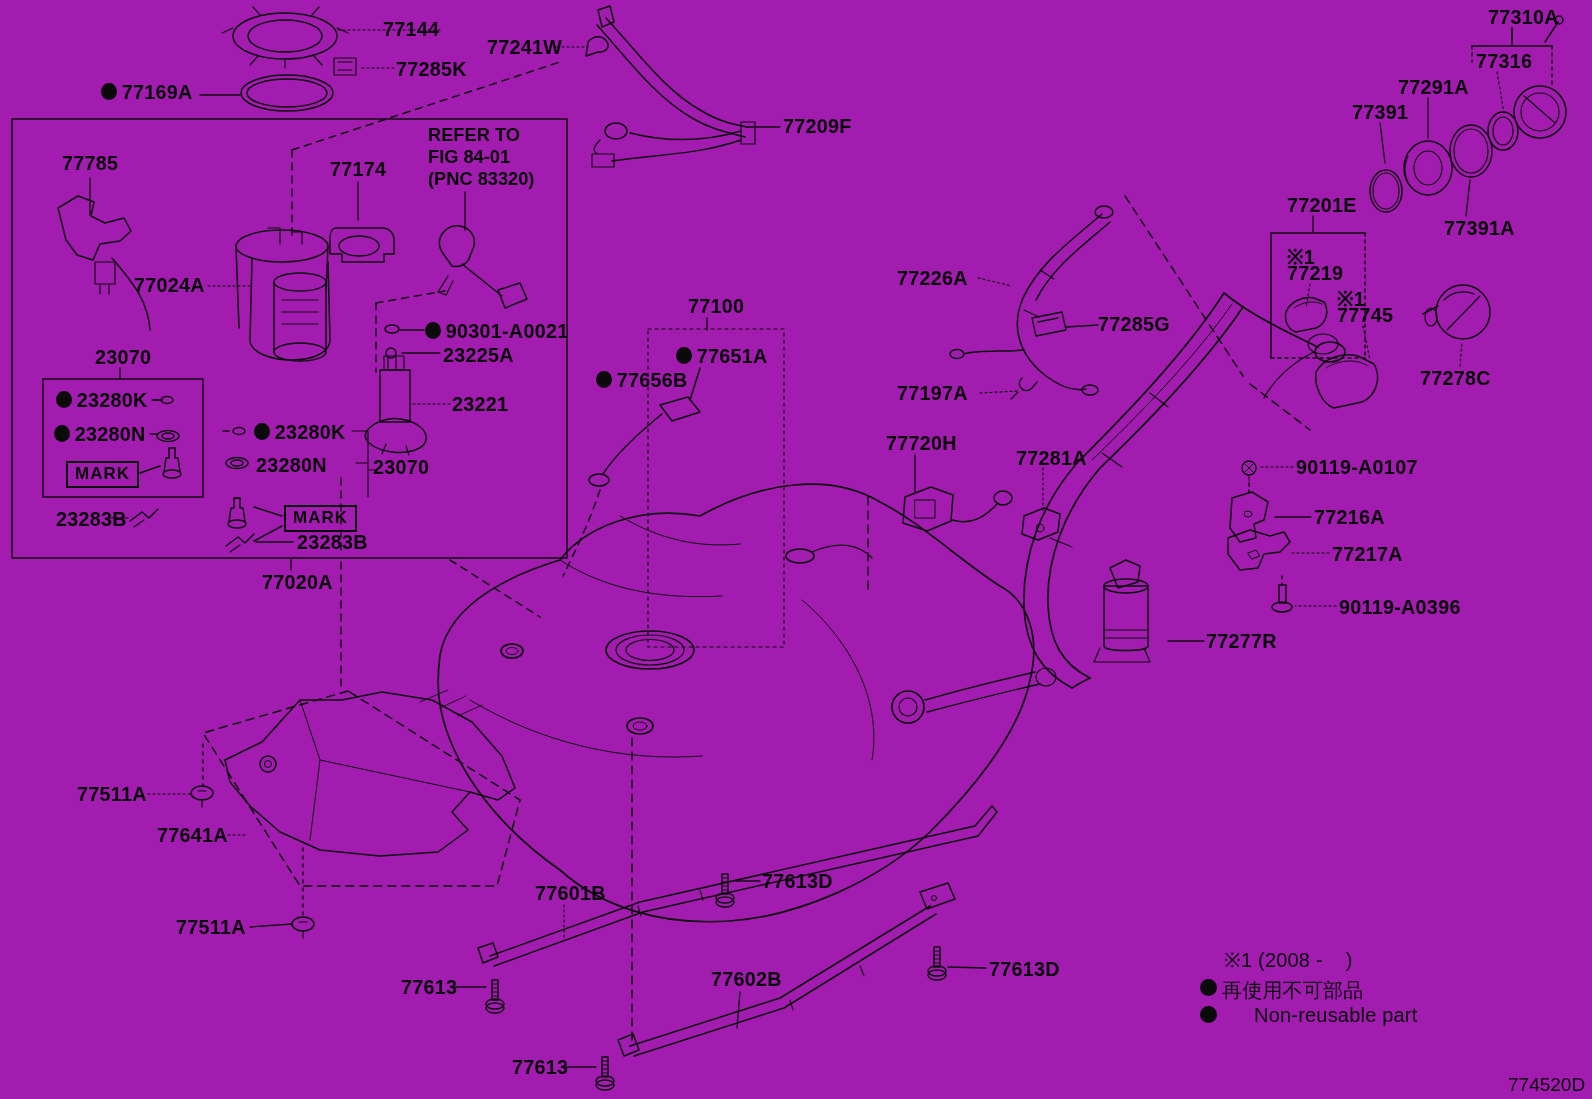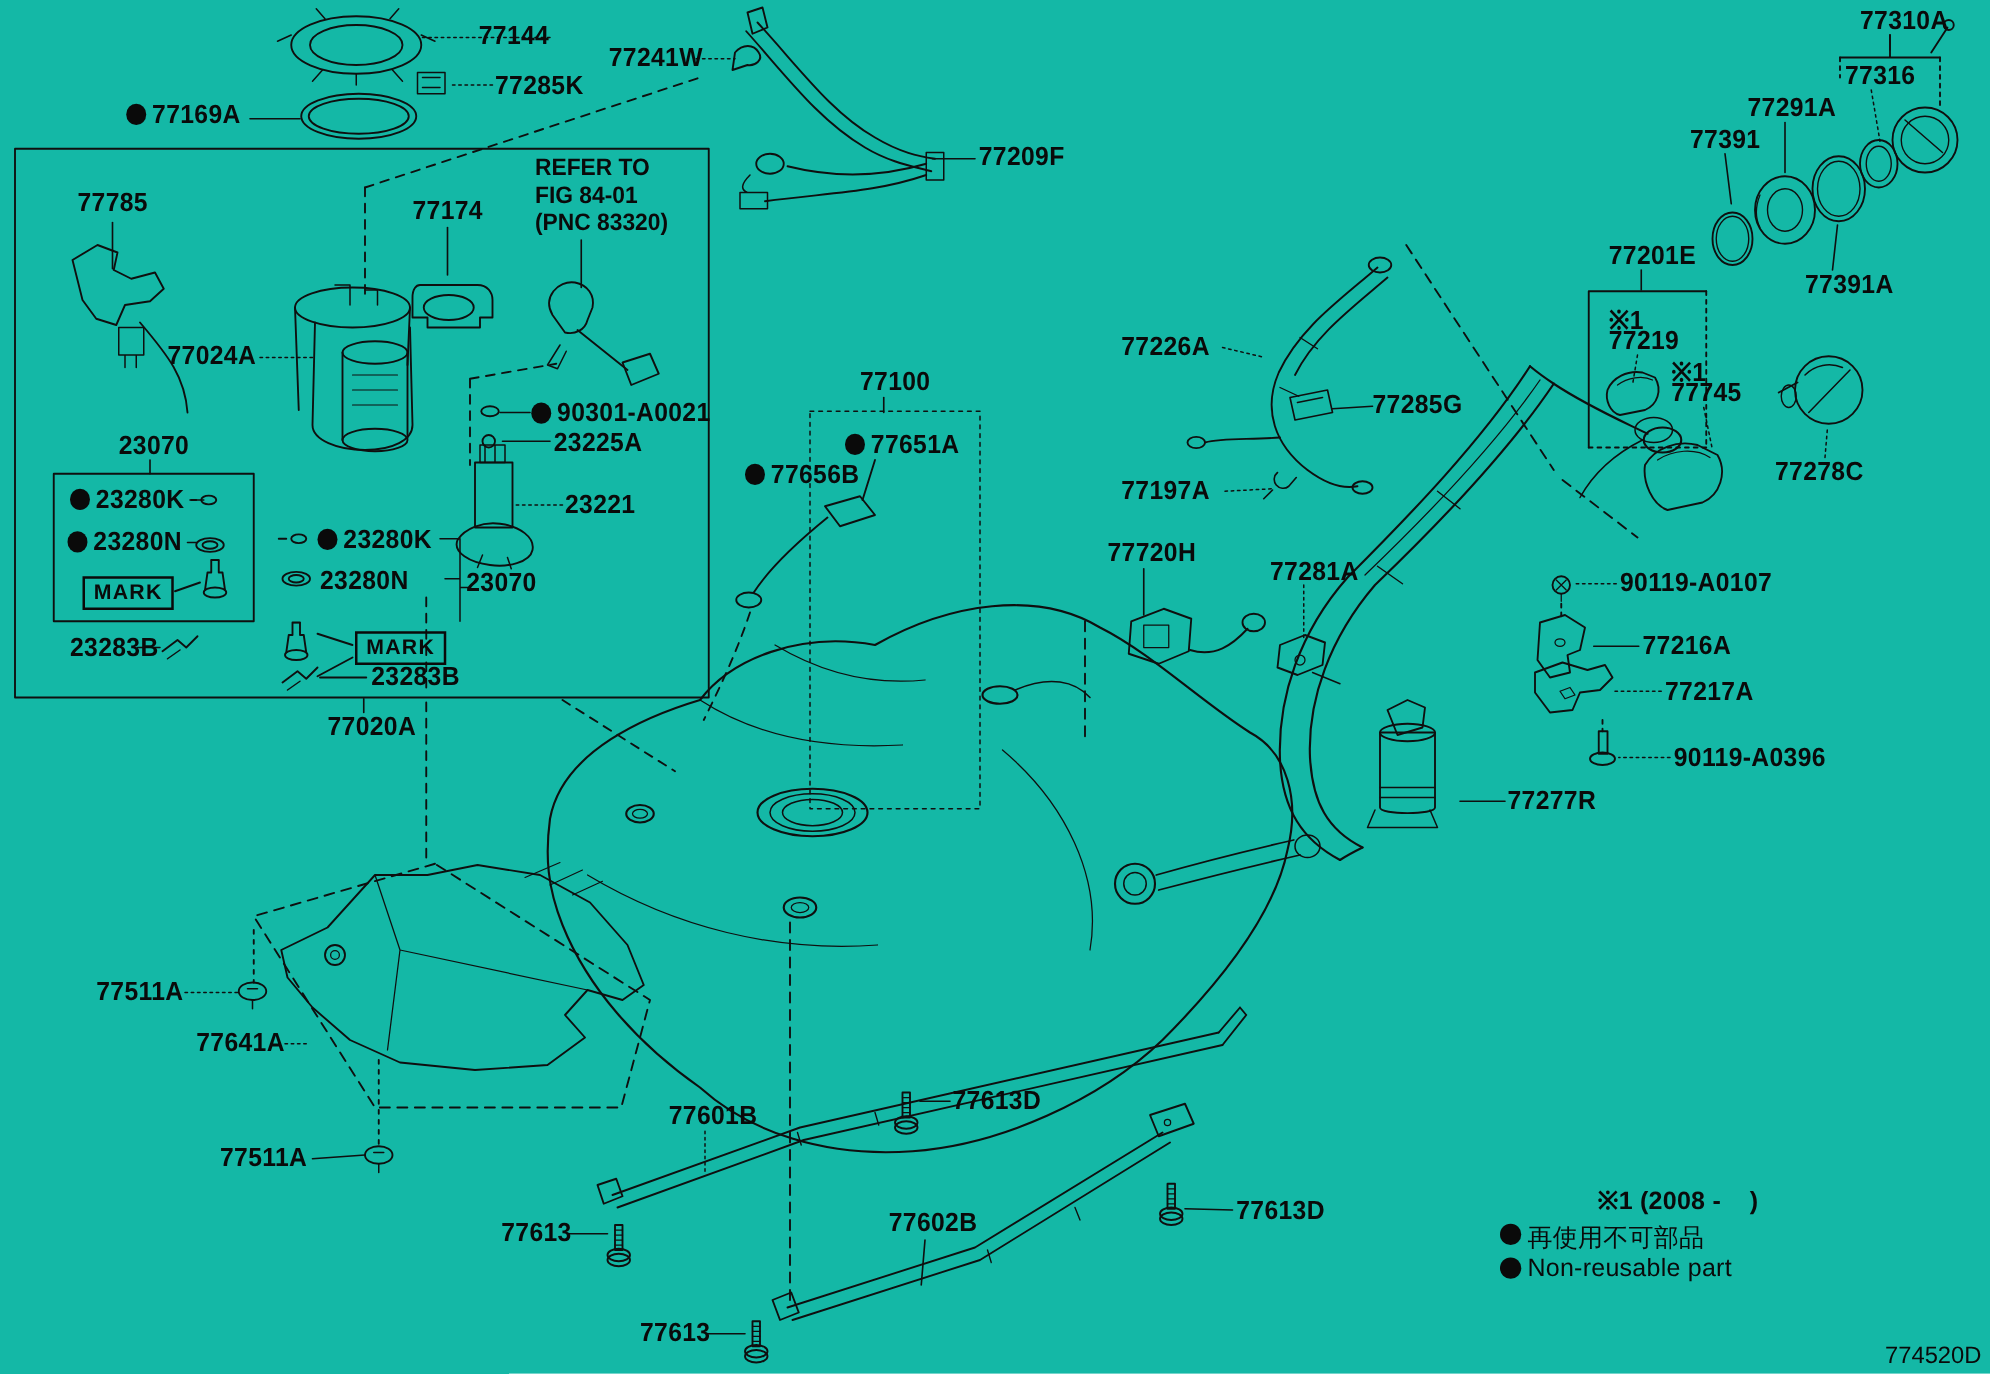--- a/index.html
+++ b/index.html
@@ -1,16 +1,16 @@
 <!DOCTYPE html>
 <html><head>
 <meta charset="utf-8">
 <style>
   html,body{margin:0;padding:0;background:#fff;}
-  #stage{position:relative;width:1592px;height:1099px;background:#14b8a6;overflow:hidden;
+  #stage{position:relative;width:1592px;height:1099px;background:#a21caf;overflow:hidden;
          font-family:"Liberation Sans",sans-serif;color:#111;}
   #art{position:absolute;left:0;top:0;}
   .lbl{position:absolute;white-space:pre;display:flex;align-items:flex-start;color:#0a0a0a;}
   .part{font-weight:700;font-size:21px;letter-spacing:.3px;transform:scaleX(.94);transform-origin:left top;line-height:1.0;}
   .refer{font-weight:700;font-size:19px;line-height:1.15;white-space:pre-line;transform:scaleX(.96);transform-origin:left top;}
   .mark{font-weight:700;font-size:17px;border:2px solid #0a0a0a;padding:1px 7px 2px 7px;letter-spacing:1px;}
   .legend{font-weight:400;font-size:20px;letter-spacing:.2px;}
   .doc{font-weight:400;font-size:19px;}
   .bullet{display:inline-block;width:17px;height:17px;border-radius:50%;background:#0a0a0a;margin-right:5px;flex:0 0 auto;position:relative;top:2px;}
   svg *{vector-effect:non-scaling-stroke;}
@@ -425,19 +425,19 @@
       <div class="lbl part" style="left: 1420px; top: 367px;"><span>77278C</span></div>
       <div class="lbl part" style="left: 77px; top: 783px;"><span>77511A</span></div>
       <div class="lbl part" style="left: 157px; top: 824px;"><span>77641A</span></div>
       <div class="lbl part" style="left: 176px; top: 916px;"><span>77511A</span></div>
       <div class="lbl part" style="left: 401px; top: 976px;"><span>77613</span></div>
       <div class="lbl part" style="left: 535px; top: 882px;"><span>77601B</span></div>
       <div class="lbl part" style="left: 762px; top: 870px;"><span>77613D</span></div>
       <div class="lbl part" style="left: 711px; top: 968px;"><span>77602B</span></div>
       <div class="lbl part" style="left: 512px; top: 1056px;"><span>77613</span></div>
       <div class="lbl part" style="left: 989px; top: 958px;"><span>77613D</span></div>
-      <div class="lbl legend" style="left: 1278px; top: 946px; font-weight: bold;"><span>※1 (2008 -    )</span></div>
+      <div class="lbl legend" style="left: 1224px; top: 946px;"><span>※1 (2008 -    )</span></div>
       <div class="lbl legend" style="left: 1200px; top: 977px; justify-content: center;"><span class="bullet"></span><span>再使用不可部品</span></div>
-      <div class="lbl legend" style="left: 1200px; top: 1004px;"><span class="bullet"></span><span>Non-reusable part</span></div>
+      <div class="lbl legend" style="left: 1200px; top: 1004px; gap: 32px;"><span class="bullet"></span><span>Non-reusable part</span></div>
     </div>
 
   <div class="lbl doc" style="left:1508px;top:1074px">774520D</div>
 </div>
 
 </body></html>

